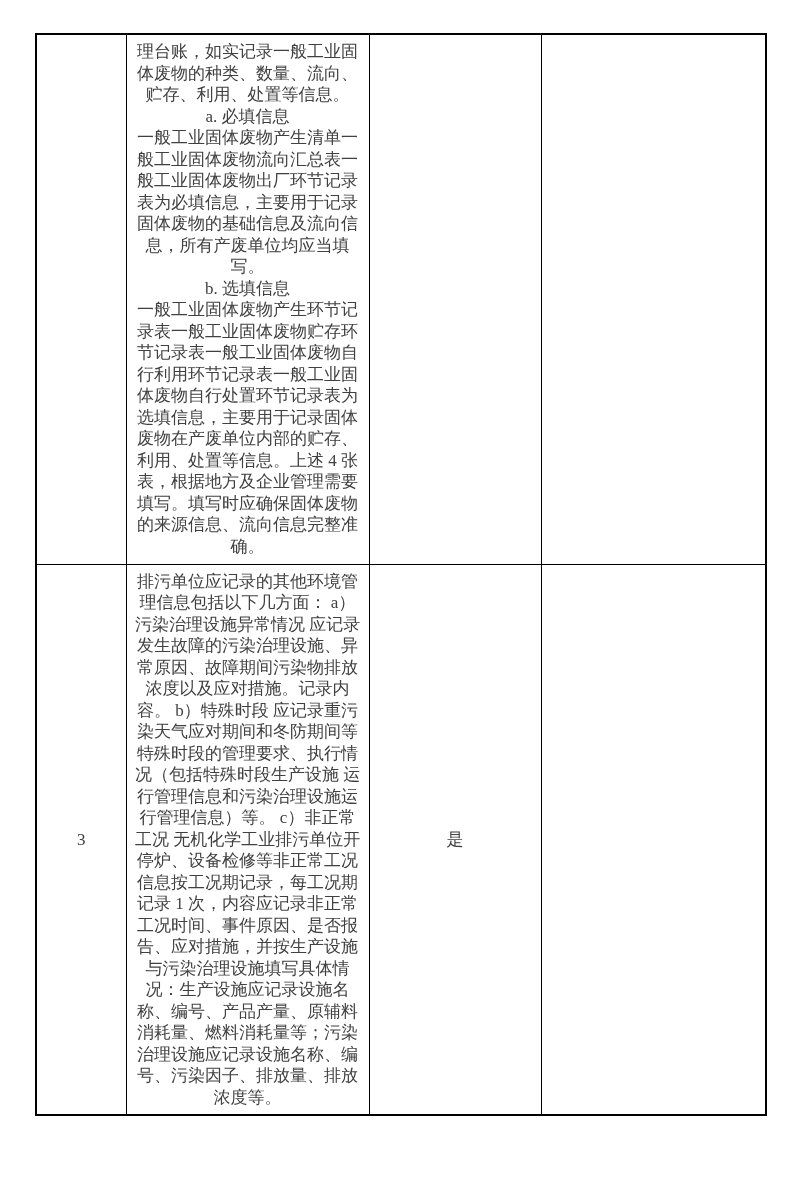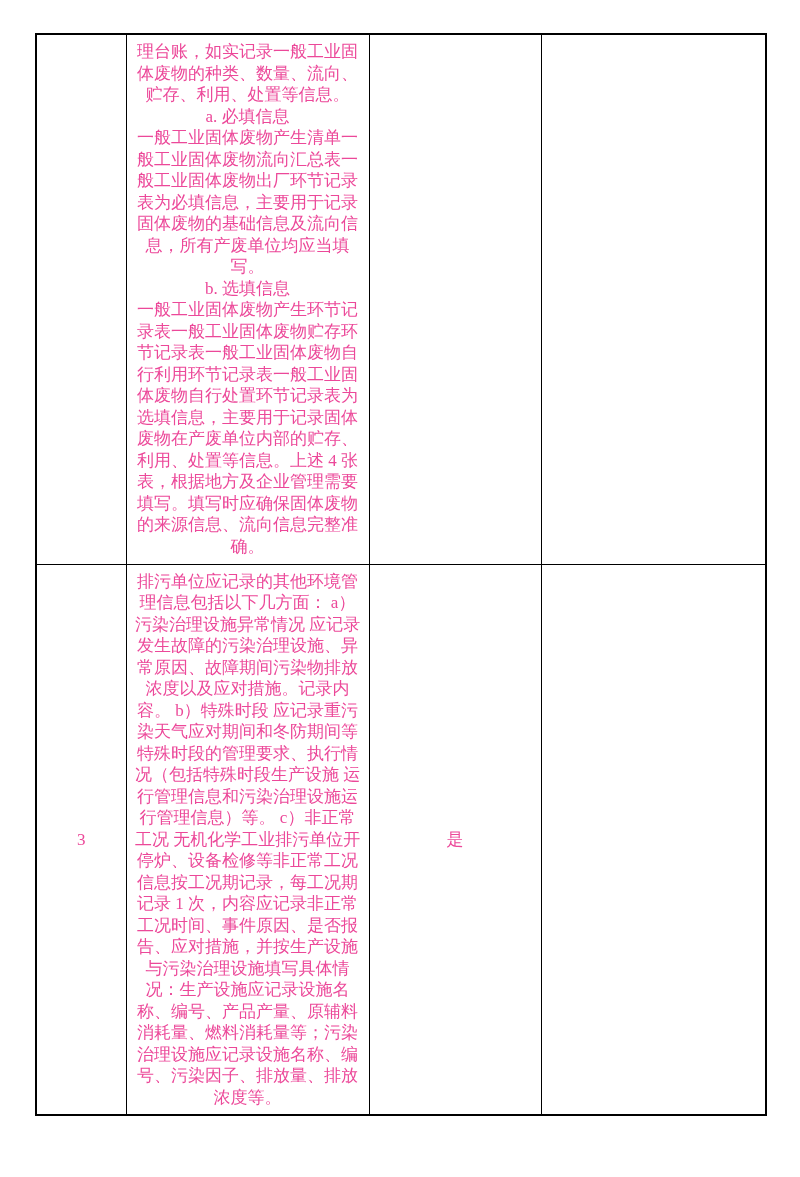--- a/index.html
+++ b/index.html
@@ -24,21 +24,21 @@
     border: 2px solid #000000;
   }
   table.doc-table td {
     border: 1px solid #000000;
     vertical-align: middle;
     text-align: center;
     padding: 3px 1px;
     font-family: "Liberation Serif", "DejaVu Serif", serif;
     font-size: 17px;
     line-height: 21.5px;
-    color: #ec4899;
+    color: #404040;
     overflow: hidden;
   }
   td.content-cell {
     white-space: pre-line;
   }
   tr.row-1 { height: 530px; }
   tr.row-2 { height: 551px; }
 </style>
 </head>
 <body>

